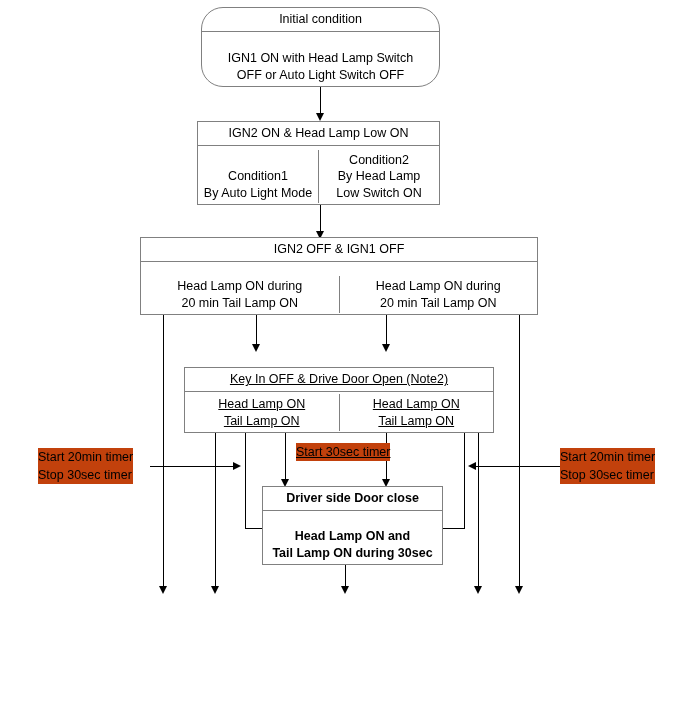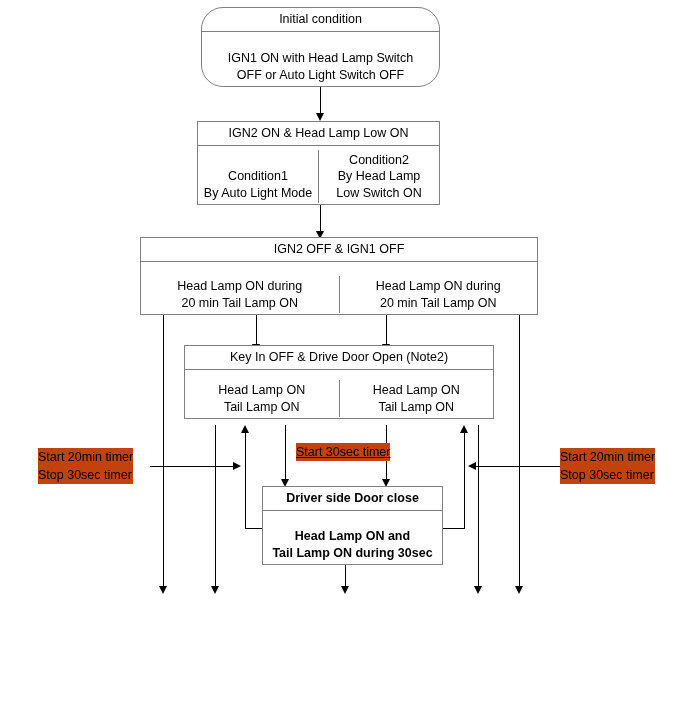--- a/index.html
+++ b/index.html
@@ -185,21 +185,21 @@
   <div class="box" style="left:140px; top:237px; width:398px; height:78px;">
     <div class="hdr">IGN2 OFF &amp; IGN1 OFF</div>
     <div class="body">
       <div class="cell">Head Lamp ON during
 20 min Tail Lamp ON</div>
       <div class="cell divider">Head Lamp ON during
 20 min Tail Lamp ON</div>
     </div>
   </div>
 
-  <div class="box" style="left:184px; top:345px; width:310px; height:74px;">
+  <div class="box" style="left:184px; top:367px; width:310px; height:66px;text-decoration:underline;">
     <div class="hdr">Key In OFF &amp; Drive Door Open (Note2)</div>
     <div class="body">
       <div class="cell">Head Lamp ON
 Tail Lamp ON</div>
       <div class="cell divider">Head Lamp ON
 Tail Lamp ON</div>
     </div>
   </div>
 
   <div class="box" style="left:262px; top:486px; width:181px; height:79px;font-weight:bold;">

